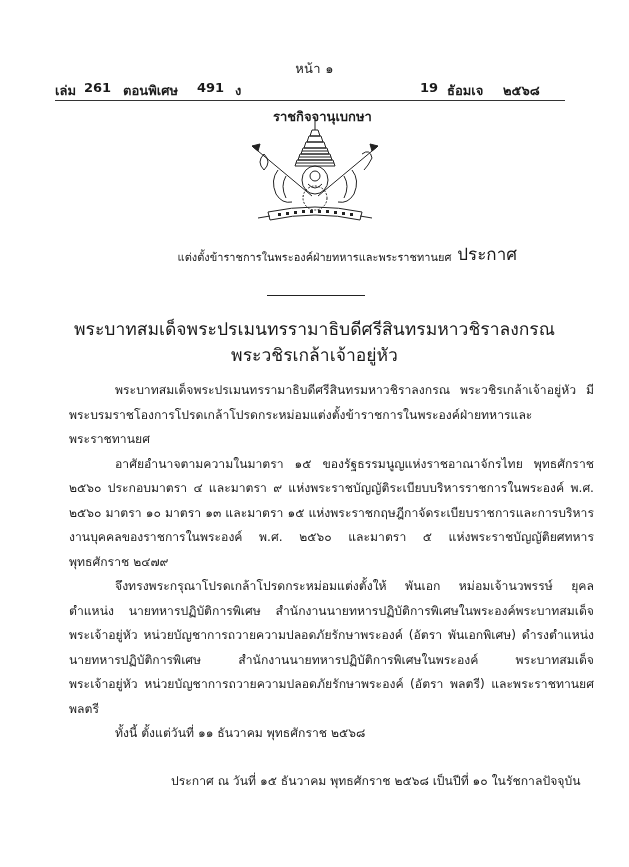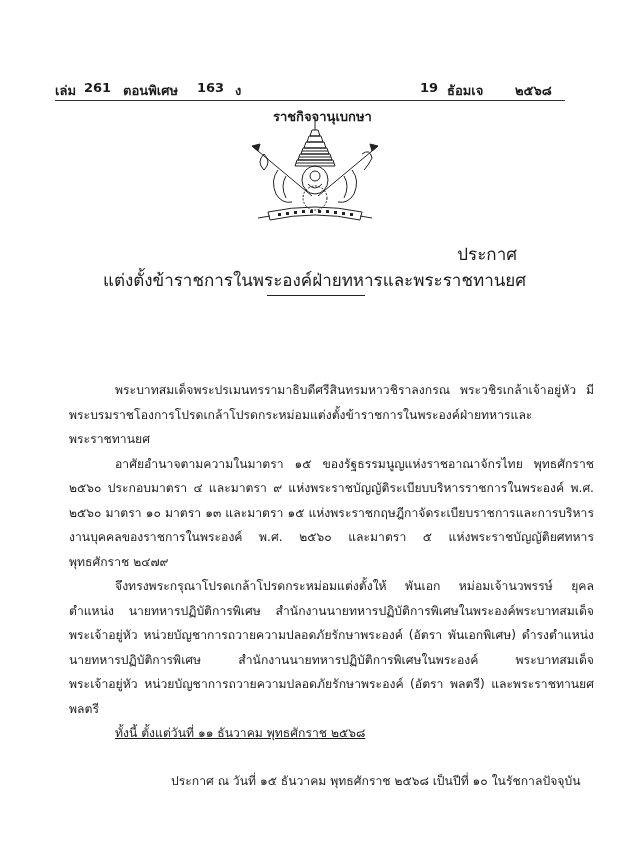--- a/index.html
+++ b/index.html
@@ -47,45 +47,45 @@
       white-space: nowrap;
     }
     .h-vol { left: 0; }
     .h-volnum { left: 29px; }
     .h-section { left: 68px; }
     .h-sectnum { left: 142px; }
     .h-sectletter { left: 180px; }
     .h-gazette { left: 218px; margin-top: 26px; }
     .h-day { left: 365px; }
     .h-month { left: 392px; }
-    .h-year { left: 460px; }
+    .h-year { left: 448px; }
 
     .emblem {
       position: absolute;
       left: 250px;
       top: 118px;
       width: 130px;
       height: 110px;
     }
 
     .title {
       position: absolute;
       top: 240px;
       left: 0;
       width: 517px;
       text-align: right;
       font-size: 17px;
     }
     .subtitle {
       position: absolute;
-      top: 266px;
+      top: 248px;
       left: 0;
       width: 629px;
       text-align: center;
-      font-size: 17px;
+      font-size: 11px;
     }
     .title-rule {
       position: absolute;
       top: 295px;
       left: 267px;
       width: 98px;
       height: 0;
       border-top: 1.5px solid #222;
     }
     .king-name {
@@ -105,43 +105,44 @@
       width: 525px;
       font-size: 12.2px;
       line-height: 24.5px;
     }
     .body-text p {
       margin: 0;
       text-align: justify;
       text-align-last: left;
     }
     .indent { text-indent: 46px; }
-    .indent-small { text-indent: 46px; text-decoration: underline; }
+    .indent-small { text-indent: 46px; }
 
     .closing {
       position: absolute;
       top: 735px;
       left: 171px;
       width: 430px;
       font-size: 12.2px;
       white-space: nowrap;
       margin-top: 36px;
     }
   </style>
 </head>
 <body>
 
 <div class="page">
 
+  <div class="page-no">หน้า ๑</div>
 
   <div class="gazette-header">
     <span class="h-vol">เล่ม</span>
     <span class="h-volnum">261</span>
     <span class="h-section">ตอนพิเศษ</span>
-    <span class="h-sectnum">163</span>
+    <span class="h-sectnum">491</span>
     <span class="h-sectletter">ง</span>
     <span class="h-gazette">ราชกิจจานุเบกษา</span>
     <span class="h-day">19</span>
     <span class="h-month">ธัอมเจ</span>
     <span class="h-year">๒๕๖๘</span>
   </div>
 
   <div class="emblem">
     <svg width="130" height="110" viewBox="0 0 130 110" xmlns="http://www.w3.org/2000/svg">
       <g fill="none" stroke="#222" stroke-width="1">
@@ -191,20 +192,24 @@
         <rect x="92" y="94" width="3" height="3"></rect>
         <rect x="100" y="95" width="3" height="3"></rect>
       </g>
     </svg>
   </div>
 
   <div class="title">ประกาศ</div>
   <div class="subtitle">แต่งตั้งข้าราชการในพระองค์ฝ่ายทหารและพระราชทานยศ</div>
   <div class="title-rule"></div>
 
+  <div class="king-name">
+    <div>พระบาทสมเด็จพระปรเมนทรรามาธิบดีศรีสินทรมหาวชิราลงกรณ</div>
+    <div>พระวชิรเกล้าเจ้าอยู่หัว</div>
+  </div>
 
   <div class="body-text">
     <p class="indent">พระบาทสมเด็จพระปรเมนทรรามาธิบดีศรีสินทรมหาวชิราลงกรณ  พระวชิรเกล้าเจ้าอยู่หัว มีพระบรมราชโองการโปรดเกล้าโปรดกระหม่อมแต่งตั้งข้าราชการในพระองค์ฝ่ายทหารและพระราชทานยศ</p>
     <p class="indent">อาศัยอำนาจตามความในมาตรา ๑๕ ของรัฐธรรมนูญแห่งราชอาณาจักรไทย  พุทธศักราช ๒๕๖๐ ประกอบมาตรา ๔ และมาตรา ๙ แห่งพระราชบัญญัติระเบียบบริหารราชการในพระองค์ พ.ศ. ๒๕๖๐ มาตรา ๑๐ มาตรา ๑๓ และมาตรา ๑๕ แห่งพระราชกฤษฎีกาจัดระเบียบราชการและการบริหารงานบุคคลของราชการในพระองค์ พ.ศ. ๒๕๖๐ และมาตรา ๕ แห่งพระราชบัญญัติยศทหาร พุทธศักราช ๒๔๗๙</p>
     <p class="indent">จึงทรงพระกรุณาโปรดเกล้าโปรดกระหม่อมแต่งตั้งให้  พันเอก หม่อมเจ้านวพรรษ์  ยุคล ตำแหน่ง  นายทหารปฏิบัติการพิเศษ  สำนักงานนายทหารปฏิบัติการพิเศษในพระองค์พระบาทสมเด็จพระเจ้าอยู่หัว  หน่วยบัญชาการถวายความปลอดภัยรักษาพระองค์  (อัตรา  พันเอกพิเศษ) ดำรงตำแหน่ง  นายทหารปฏิบัติการพิเศษ  สำนักงานนายทหารปฏิบัติการพิเศษในพระองค์ พระบาทสมเด็จพระเจ้าอยู่หัว  หน่วยบัญชาการถวายความปลอดภัยรักษาพระองค์  (อัตรา  พลตรี) และพระราชทานยศ  พลตรี</p>
     <p class="indent-small">ทั้งนี้  ตั้งแต่วันที่  ๑๑  ธันวาคม  พุทธศักราช  ๒๕๖๘</p>
   </div>
 
   <div class="closing">ประกาศ ณ วันที่ ๑๕ ธันวาคม พุทธศักราช ๒๕๖๘ เป็นปีที่ ๑๐ ในรัชกาลปัจจุบัน</div>
 

